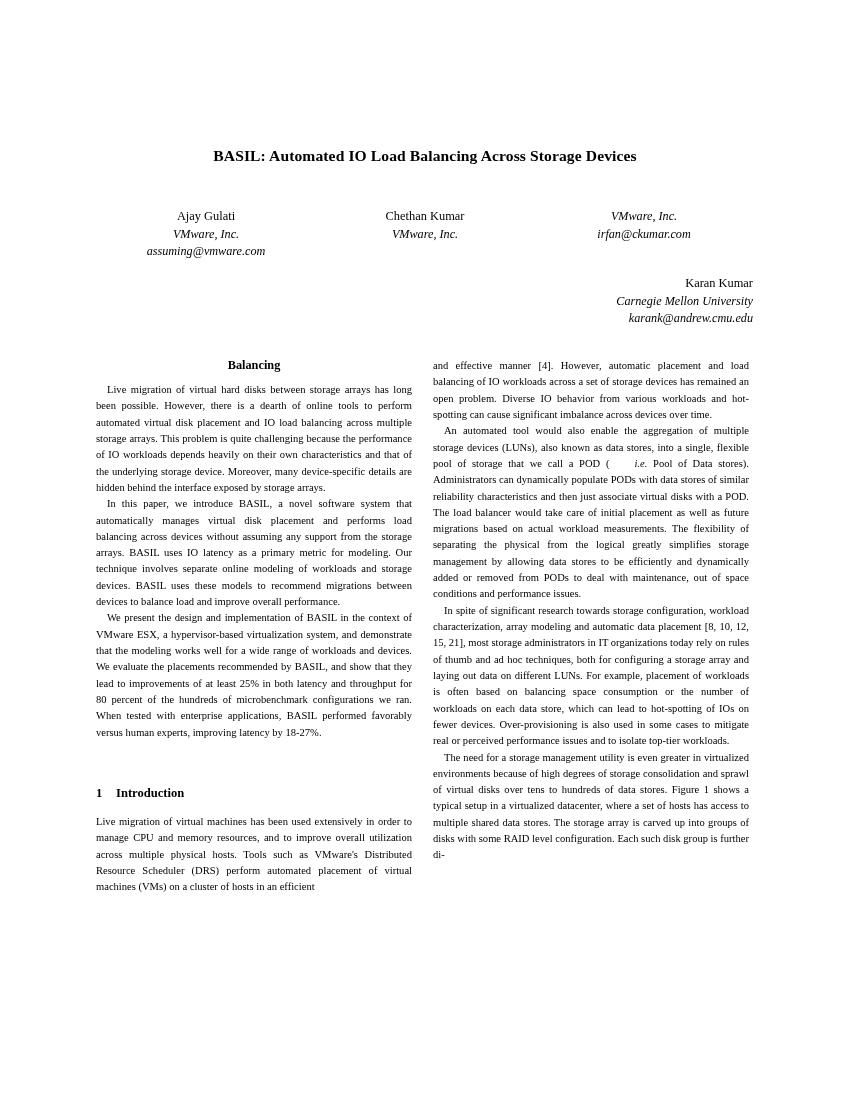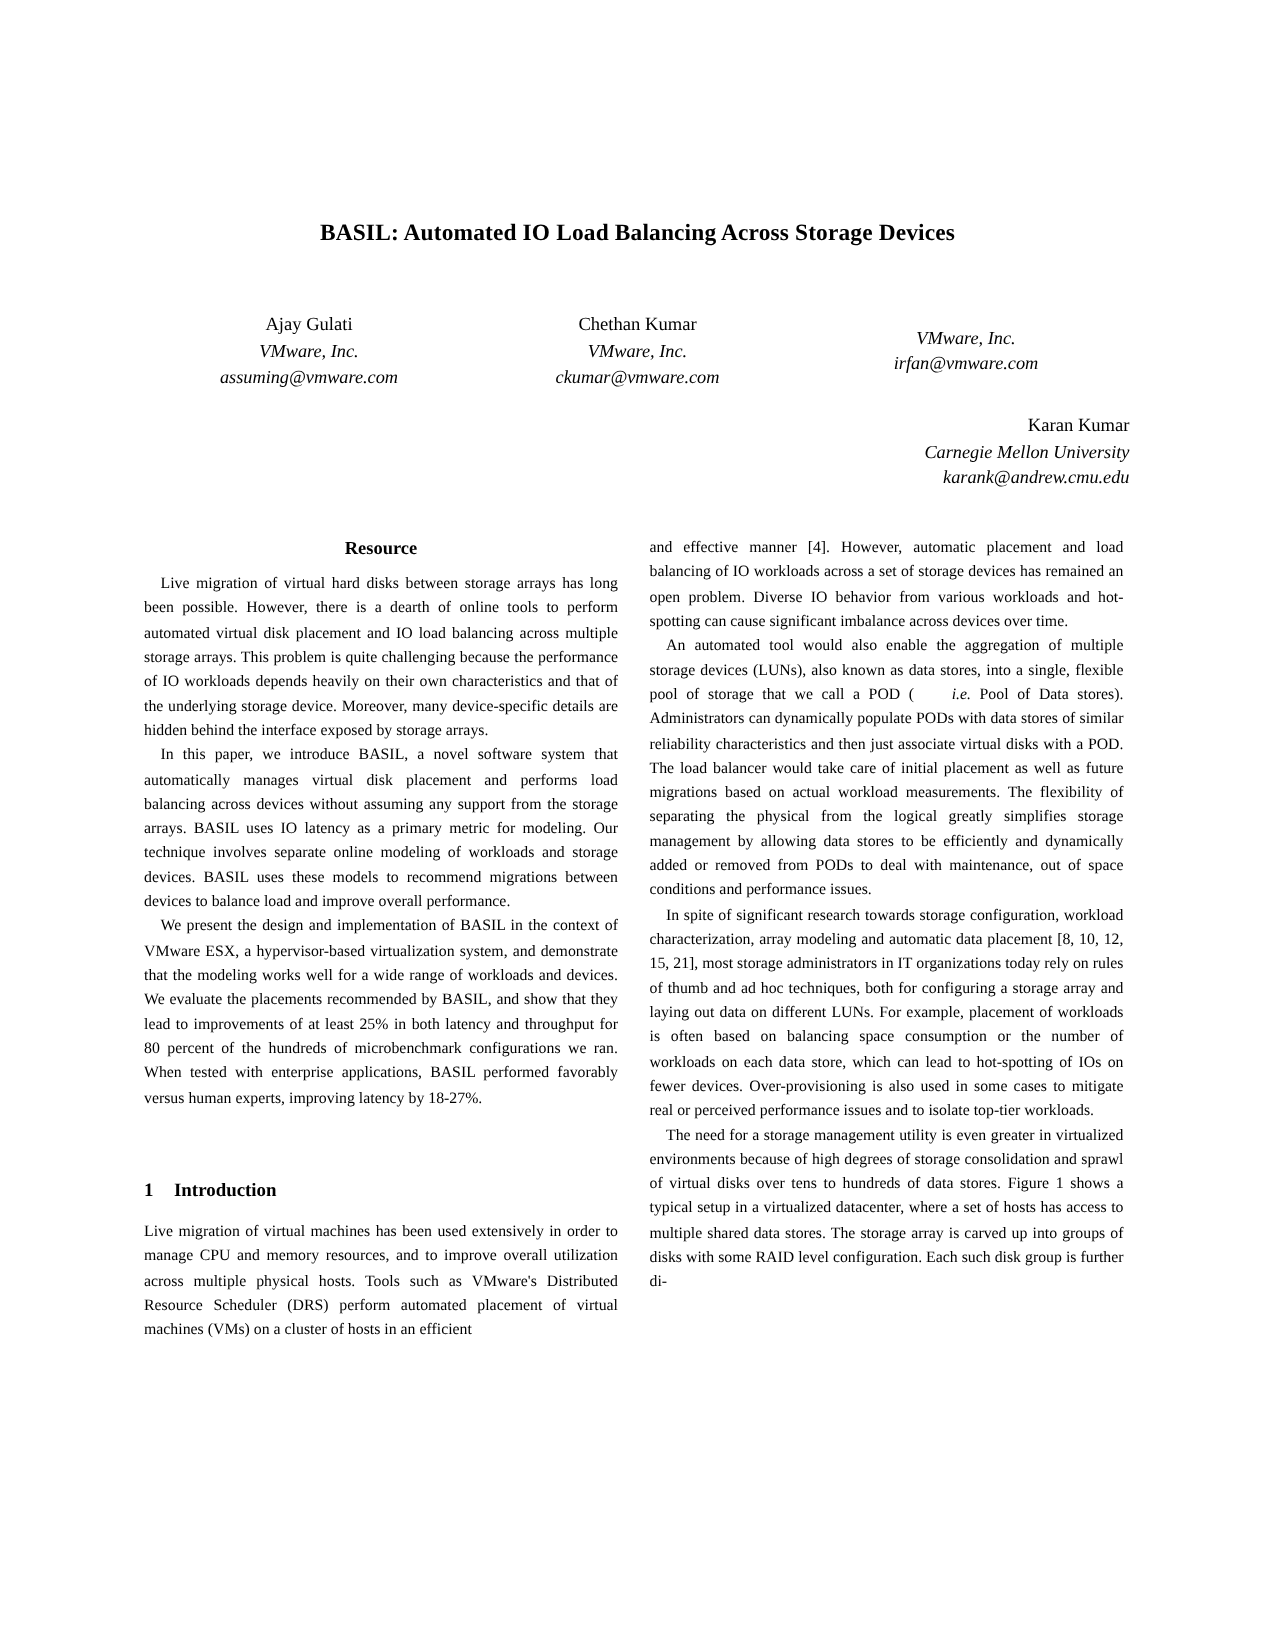--- a/index.html
+++ b/index.html
@@ -40,21 +40,21 @@
 
   
   .authors-row {
     position: absolute;
     left: 97px;
     top: 194px;
     width: 656px;
     display: flex;
     flex-direction: row;
     justify-content: space-between;
-    align-items: center;
+    align-items: flex-start;
   }
   .author-block {
     width: 218px;
     text-align: center;
     line-height: 17.5px;
   }
   .author-name {
     font-size: 12.4px;
     font-style: normal;
   }
@@ -129,39 +129,38 @@
 
     <div class="author-block">
       <div class="author-name">Ajay Gulati</div>
       <div class="author-affil">VMware, Inc.</div>
       <div class="author-email">assuming@vmware.com</div>
     </div>
 
     <div class="author-block">
       <div class="author-name">Chethan Kumar</div>
       <div class="author-affil">VMware, Inc.</div>
-      <div class="author-email">ckumar@vmware.com</div>
     </div>
 
     <div class="author-block">
       <div class="author-affil">VMware, Inc.</div>
-      <div class="author-email">irfan@vmware.com</div>
+      <div class="author-email">irfan@ckumar.com</div>
     </div>
 
   </div>
 
   <div class="author-solo">
     <div class="author-name">Karan Kumar</div>
     <div class="author-affil">Carnegie Mellon University</div>
     <div class="author-email">karank@andrew.cmu.edu</div>
   </div>
 
   <div class="col col-left">
 
-    <div class="abstract-head">Resource</div>
+    <div class="abstract-head">Balancing</div>
 
     <p class="body">Live migration of virtual hard disks between storage arrays has long been possible. However, there is a dearth of online tools to perform automated virtual disk placement and IO load balancing across multiple storage arrays. This problem is quite challenging because the performance of IO workloads depends heavily on their own characteristics and that of the underlying storage device. Moreover, many device-specific details are hidden behind the interface exposed by storage arrays.</p>
     <p class="body">In this paper, we introduce BASIL, a novel software system that automatically manages virtual disk placement and performs load balancing across devices without assuming any support from the storage arrays. BASIL uses IO latency as a primary metric for modeling. Our technique involves separate online modeling of workloads and storage devices. BASIL uses these models to recommend migrations between devices to balance load and improve overall performance.</p>
     <p class="body">We present the design and implementation of BASIL in the context of VMware ESX, a hypervisor-based virtualization system, and demonstrate that the modeling works well for a wide range of workloads and devices. We evaluate the placements recommended by BASIL, and show that they lead to improvements of at least 25% in both latency and throughput for 80 percent of the hundreds of microbenchmark configurations we ran. When tested with enterprise applications, BASIL performed favorably versus human experts, improving latency by 18-27%.</p>
 
     <div class="section-head">
       <span class="secnum">1</span><span>Introduction</span>
     </div>
 
     <p class="body noindent">Live migration of virtual machines has been used extensively in order to manage CPU and memory resources, and to improve overall utilization across multiple physical hosts. Tools such as VMware's Distributed Resource Scheduler (DRS) perform automated placement of virtual machines (VMs) on a cluster of hosts in an efficient</p>

